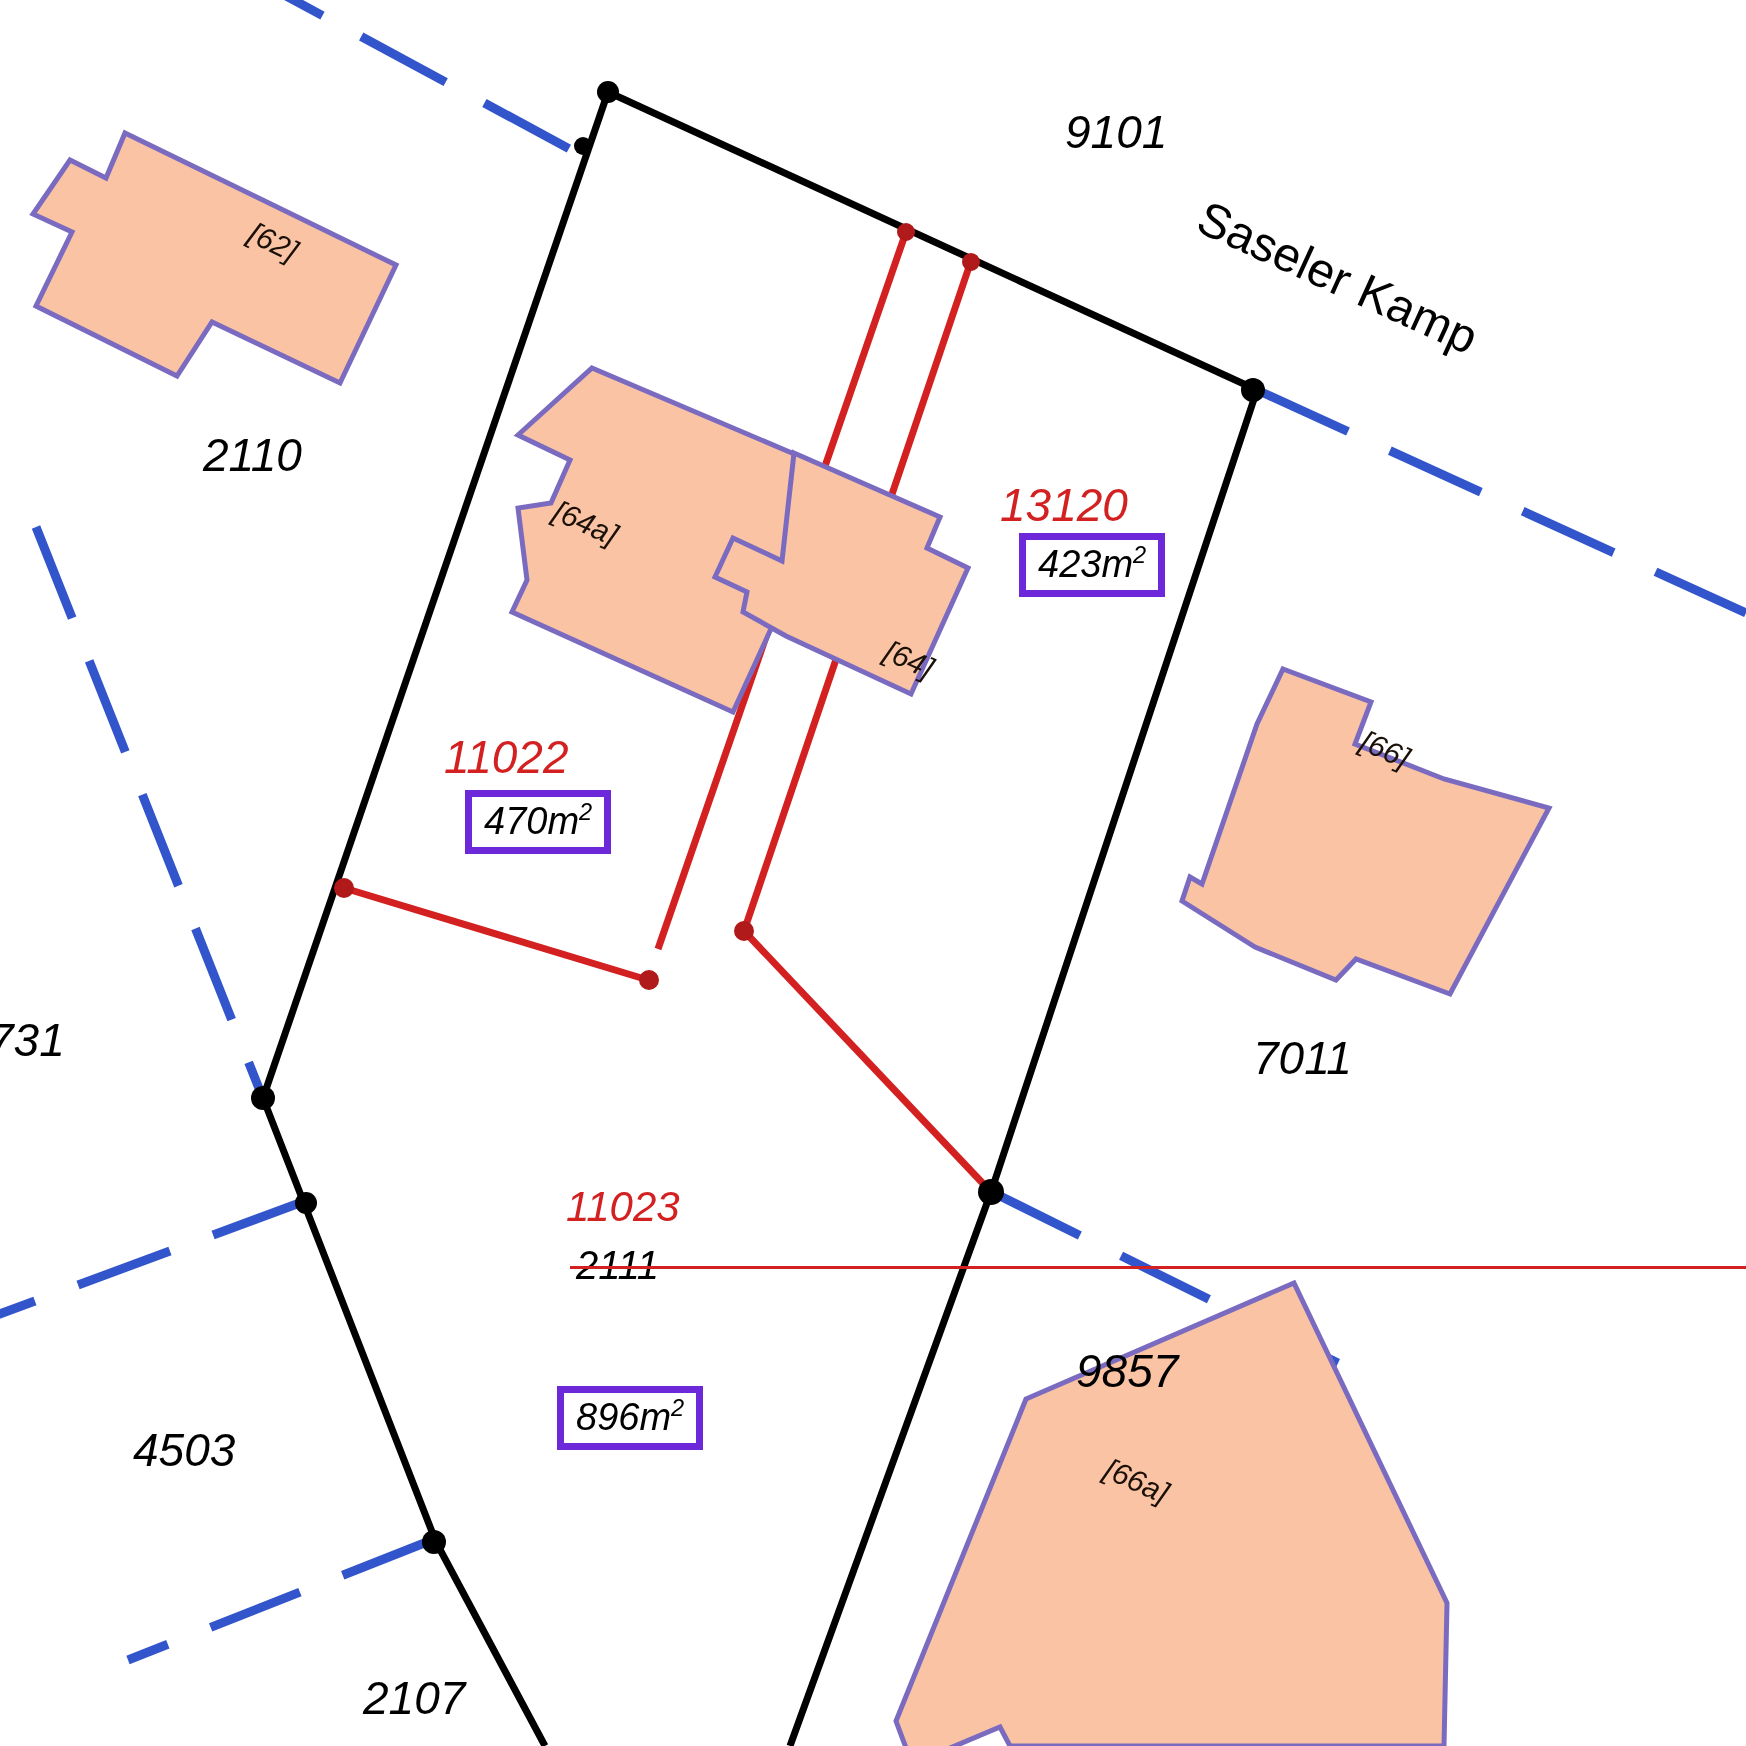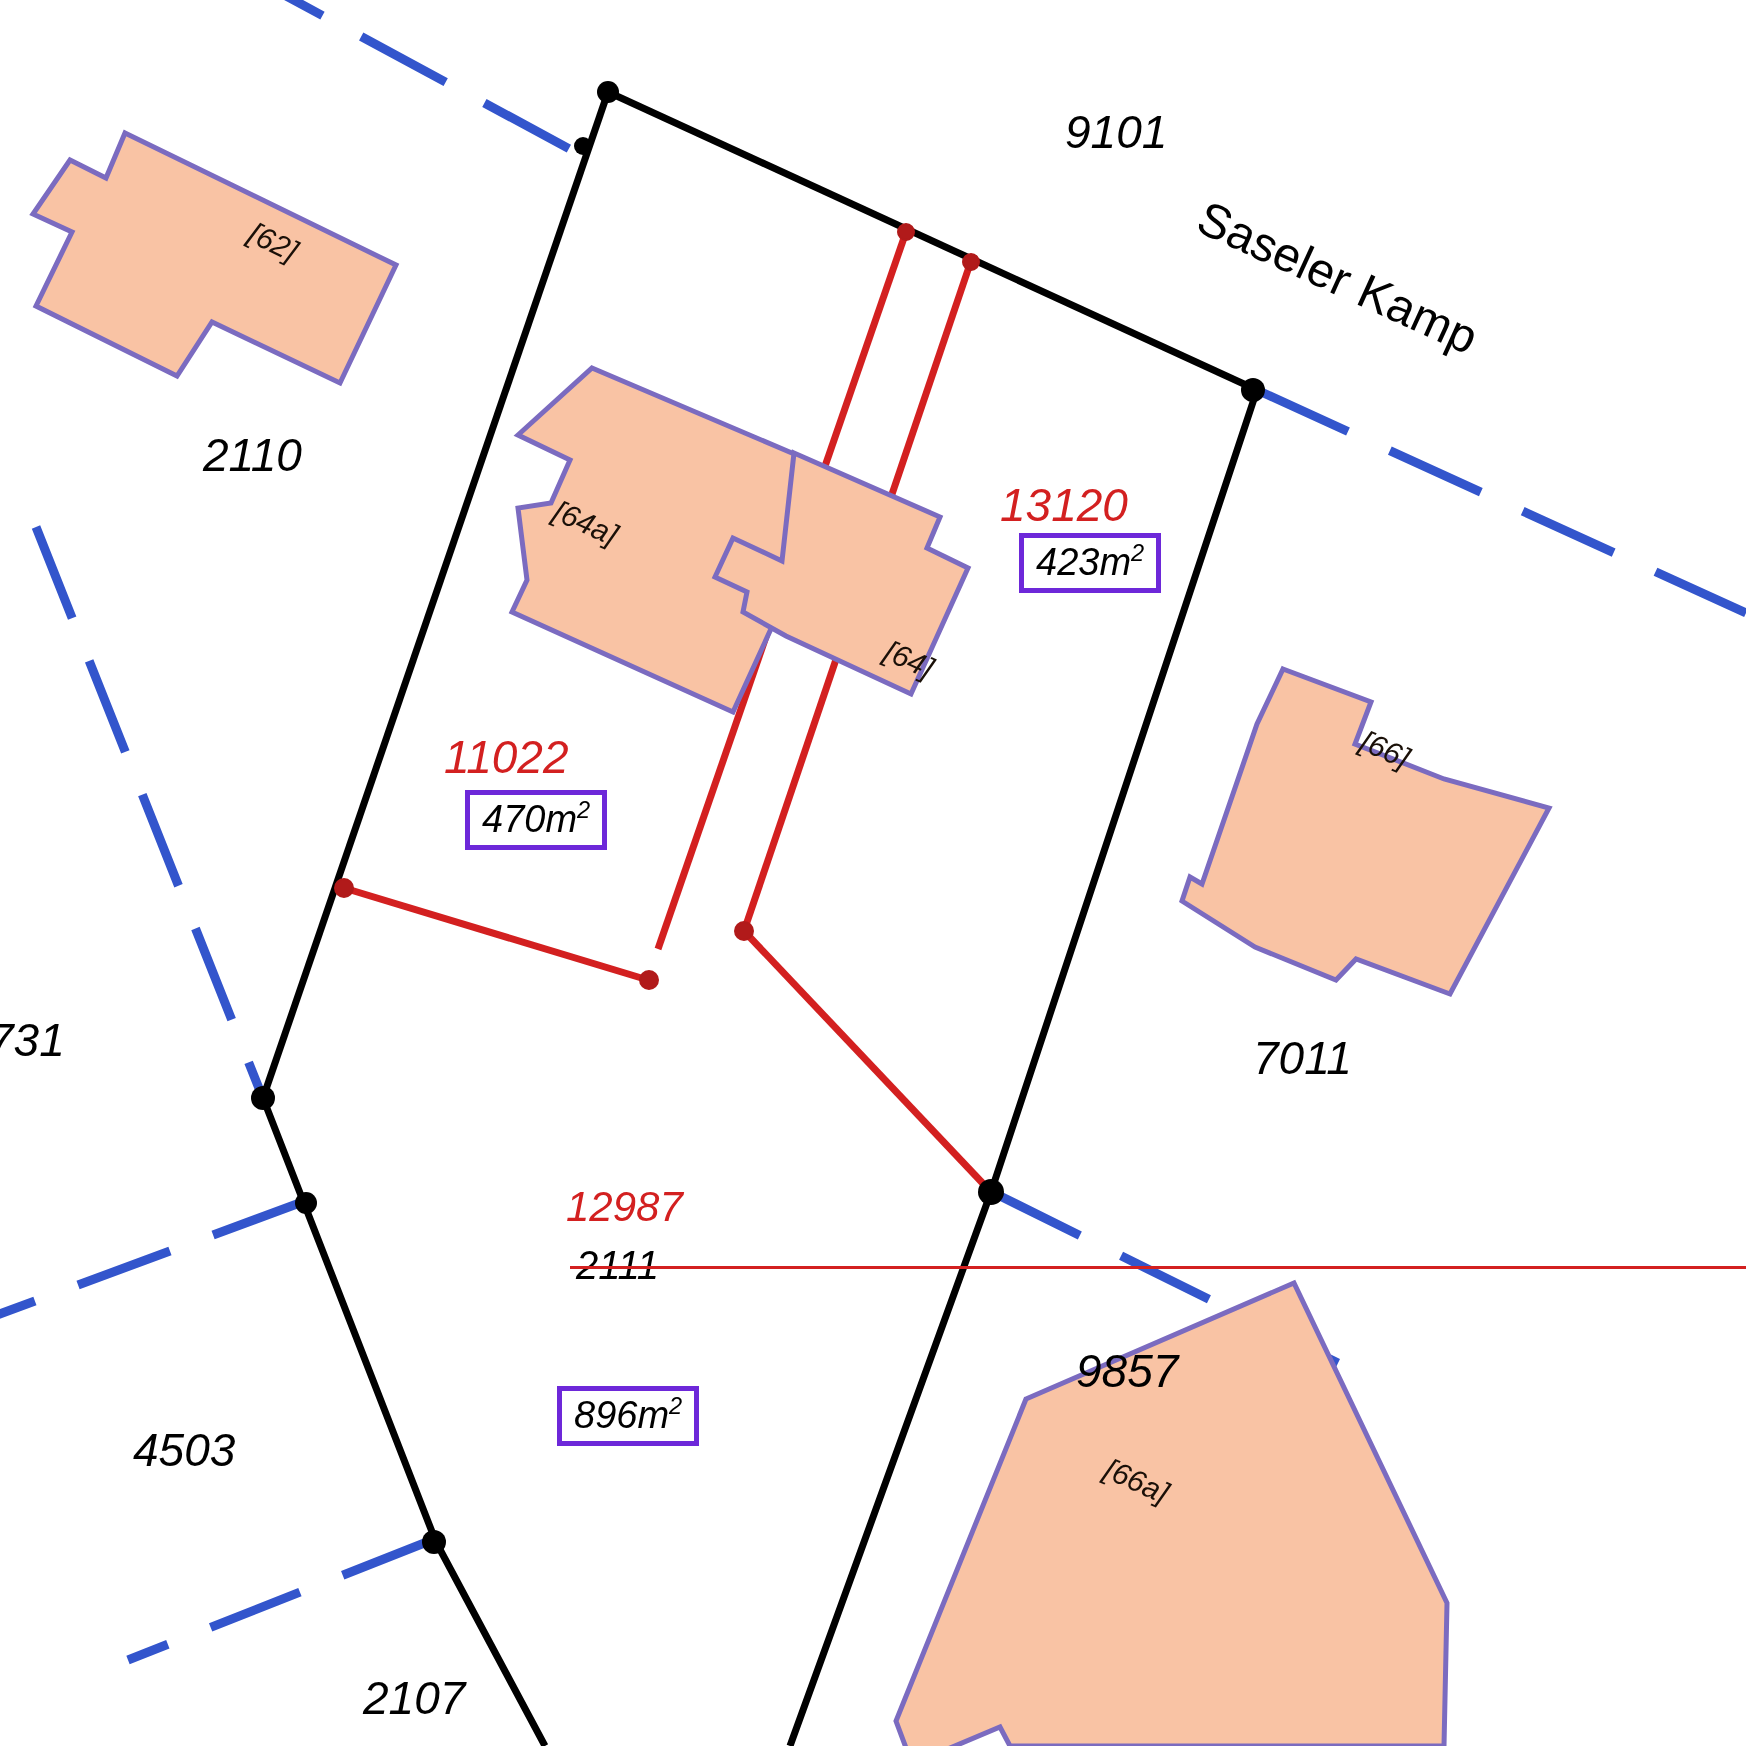--- a/index.html
+++ b/index.html
@@ -60,21 +60,21 @@
     color: #000000;
     font-style: normal;
   }
   .lbl-house {
     font-size: 30px;
     color: #1a1008;
     font-weight: 400;
   }
   .area-box {
     position: absolute;
-    border: 5px solid #6d28d9;
+    border: 7px solid #6d28d9;
     background: #ffffff;
     padding: 3px 12px 5px 12px;
     font-family: "Liberation Sans", sans-serif;
     font-style: italic;
     font-size: 38px;
     color: #000000;
     white-space: nowrap;
     line-height: 1.05;
   }
   .area-box sup {
@@ -199,21 +199,21 @@
   </div>
 
   <div class="lbl lbl-parcel-new" style="left:444px; top:730px;">
     <span>11022</span>
   </div>
   <div class="area-box" style="left:465px; top:790px;">
     <span>470m</span><sup>2</sup>
   </div>
 
   <div class="lbl lbl-parcel-new" style="left:566px; top:1183px; font-size:42px;">
-    <span>12987</span>
+    <span>11023</span>
   </div>
   <div class="lbl lbl-parcel-old" style="left:576px; top:1243px;">
     <span>2111</span>
     <span class="strike"></span>
   </div>
   <div class="area-box" style="left:557px; top:1360px;margin-top:26px;">
     <span>896m</span><sup>2</sup>
   </div>
 
   <div class="lbl lbl-house" style="left:258px; top:216px; transform: rotate(26deg);">

